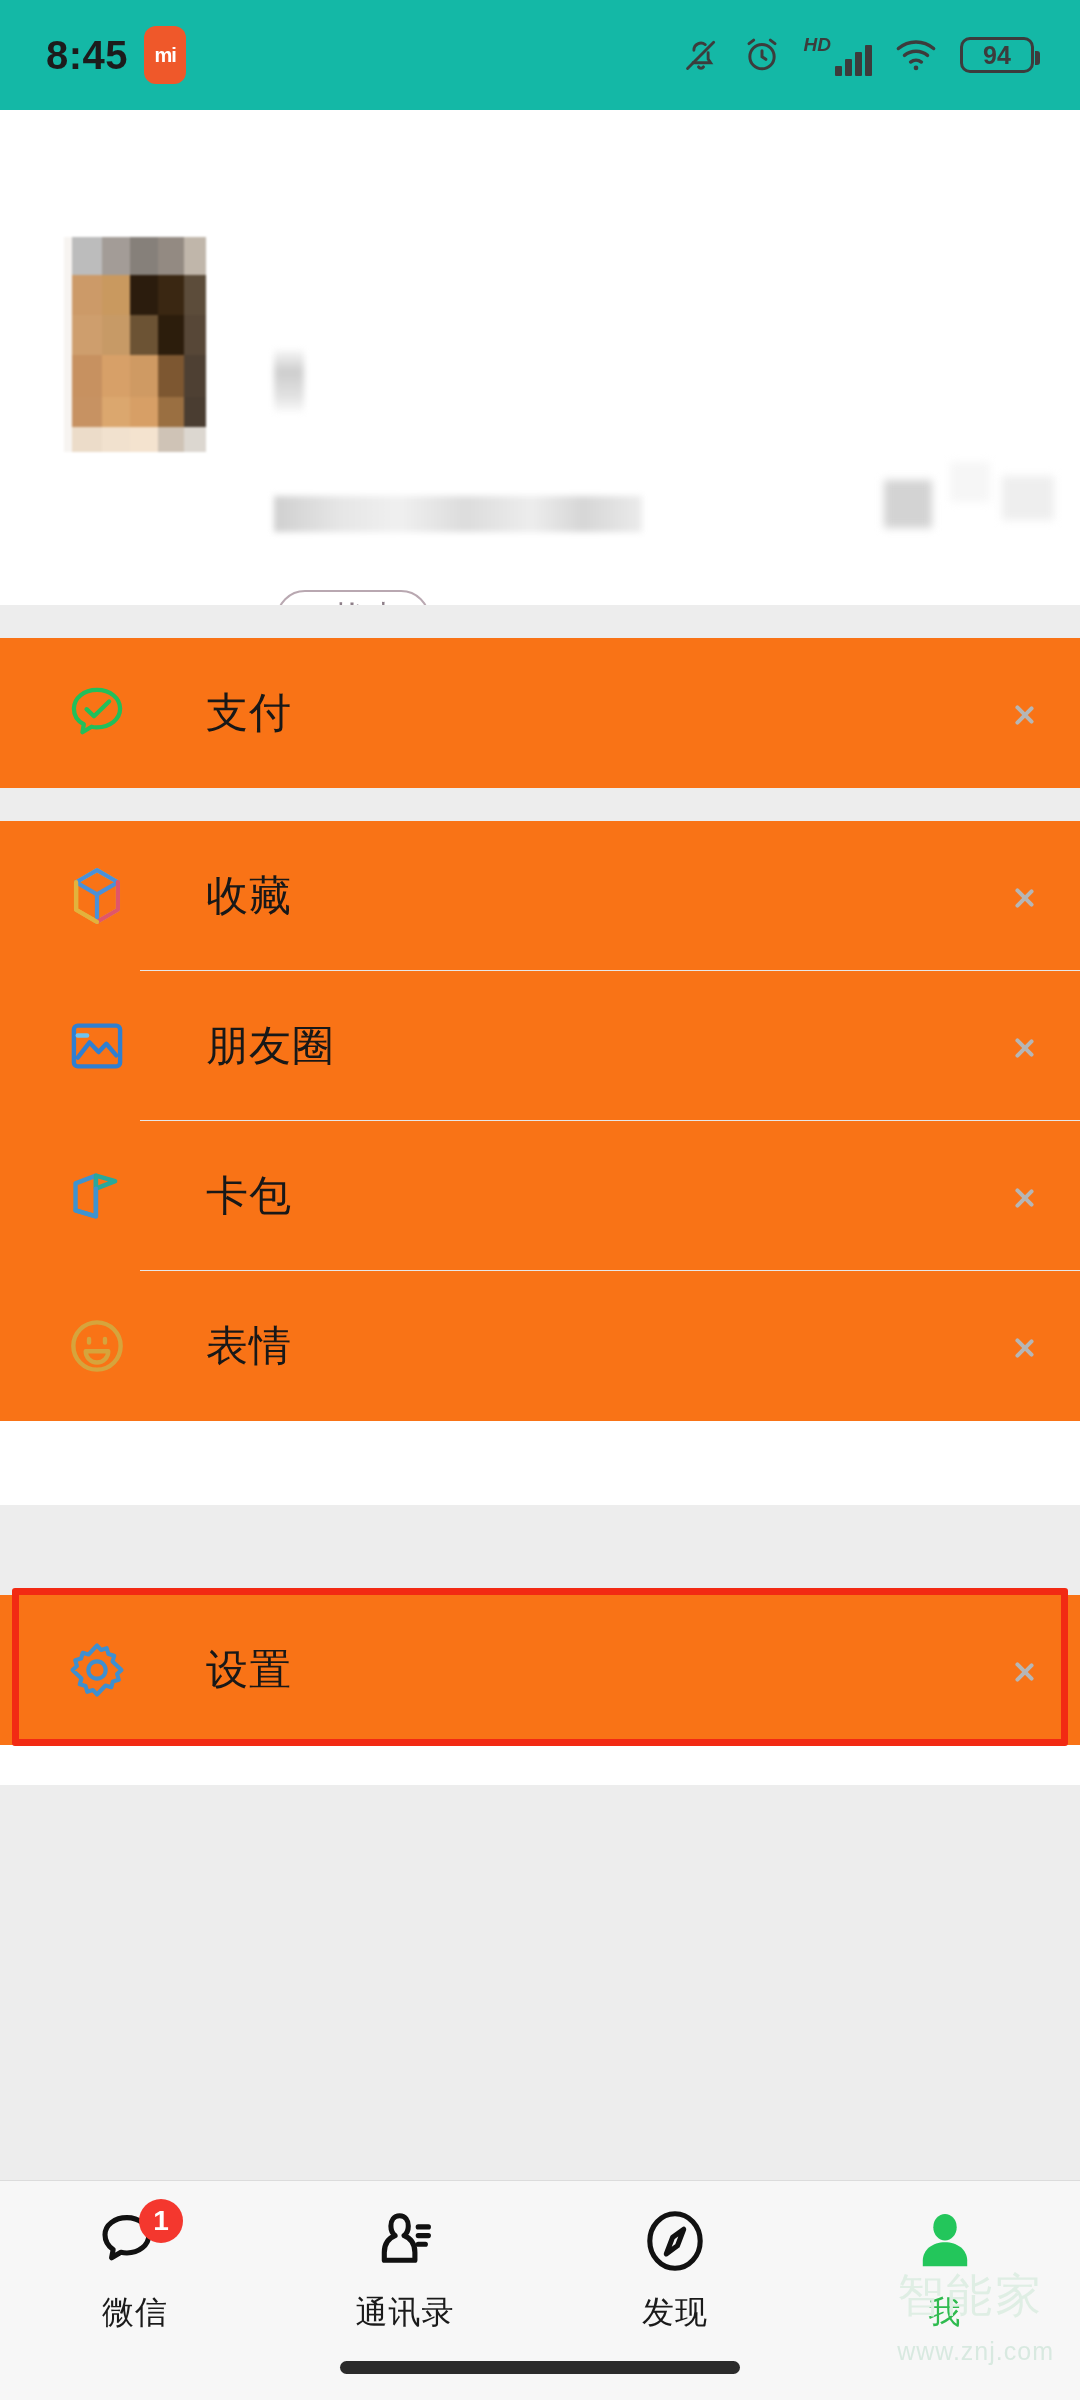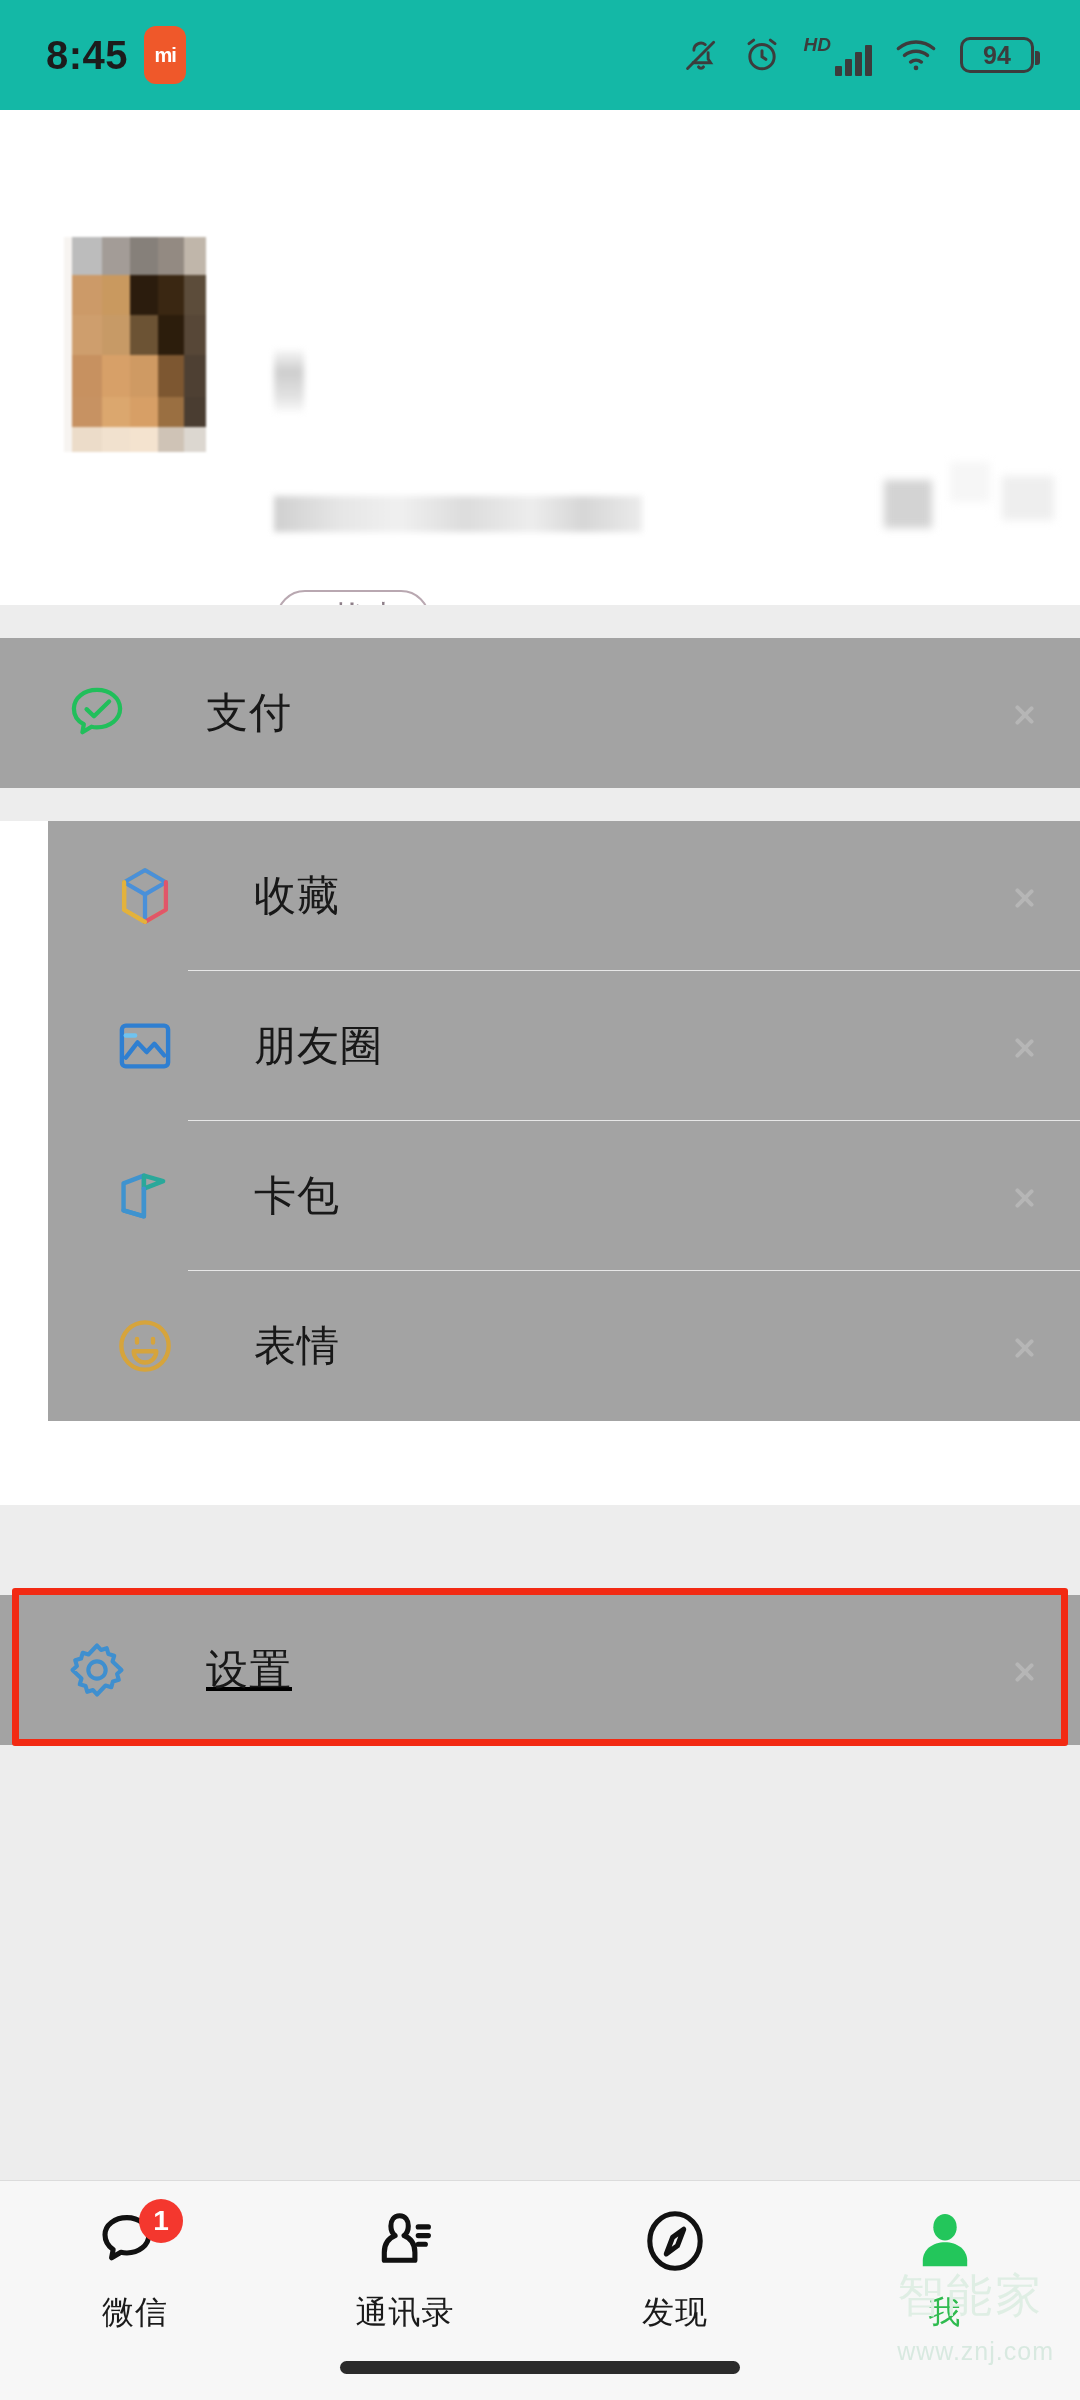--- a/index.html
+++ b/index.html
@@ -81,21 +81,21 @@
   .status-pill .plus{ font-size:34px; color:#9b8a95; line-height:1; font-weight:400; }
   .status-pill .txt{ font-size:34px; color:#8e7f89; letter-spacing:1px; line-height:1; }
 
   
   .band{ position:absolute; left:0; width:1080px; background:#ededed; }
 
   
   .group{ position:absolute; left:0; width:1080px; background:#ffffff; }
   .row{
     position:relative; height:150px; display:flex; align-items:center;
-    padding-left:64px; padding-right:46px; background:#a3a3a3;
+    padding-left:64px; padding-right:46px; background:#f97316;
   }
   .row .ic{ width:66px; height:66px; flex:0 0 66px; position:relative; }
   .row .label{
     margin-left:76px; font-size:42px; color:#181818; letter-spacing:1px;
     font-family:"DejaVu Sans","Liberation Sans",sans-serif;
   }
   .chev{
     margin-left:auto; width:22px; height:38px; position:relative;
   }
   .chev:before, .chev:after{
@@ -260,21 +260,21 @@
           <path d="M8.2 10.6 10.9 13.2 16.4 7.8"></path>
         </svg>
       </div>
       <div class="label">支付</div>
       <div class="chev"></div>
     </div>
   </div>
 
   <div class="band" style="top:788px; height:33px;"></div>
 
-  <div class="group" style="top:821px; height:684px;padding-left:48px;">
+  <div class="group" style="top:821px; height:684px;">
 
     <div class="row">
       <div class="ic">
         <svg width="66" height="66" viewBox="0 0 24 24" fill="none" stroke-width="1.55" stroke-linecap="round" stroke-linejoin="round">
           <path d="M12 2.6 19.6 7v10L12 21.4 4.4 17V7z" stroke="#e3b23c" fill="none"></path>
           <path d="M12 2.6 19.6 7 12 11.4 4.4 7z" stroke="#4a90d9"></path>
           <path d="M12 11.4V21.4" stroke="#4a90d9"></path>
           <path d="M19.6 7v10L12 21.4" stroke="#e0566a"></path>
           <path d="M4.4 7v10L12 21.4" stroke="#e3b23c"></path>
         </svg>
@@ -319,21 +319,21 @@
           <path d="M7.9 13.9h8.2a4.1 4.1 0 0 1-8.2 0z"></path>
         </svg>
       </div>
       <div class="label">表情</div>
       <div class="chev"></div>
     </div>
   </div>
 
   <div class="band" style="top:1571px; height:24px;"></div>
 
-  <div class="group" style="top:1595px; height:150px;text-decoration:underline;">
+  <div class="group" style="top:1595px; height:190px;">
     <div class="row">
       <div class="ic">
         <svg width="66" height="66" viewBox="0 0 24 24" fill="none" stroke="#3f8fcf" stroke-width="1.5" stroke-linecap="round" stroke-linejoin="round">
           <path d="M12 3.1l1.45 1.6 2.1-.62.6 2.12 2.12.6-.62 2.1L20.9 12l-1.6 1.45.62 2.1-2.12.6-.6 2.12-2.1-.62L12 20.9l-1.45-1.6-2.1.62-.6-2.12-2.12-.6.62-2.1L3.1 12l1.6-1.45-.62-2.1 2.12-.6.6-2.12 2.1.62z"></path>
           <circle cx="12" cy="12" r="3.15"></circle>
         </svg>
       </div>
       <div class="label">设置</div>
       <div class="chev"></div>
     </div>

